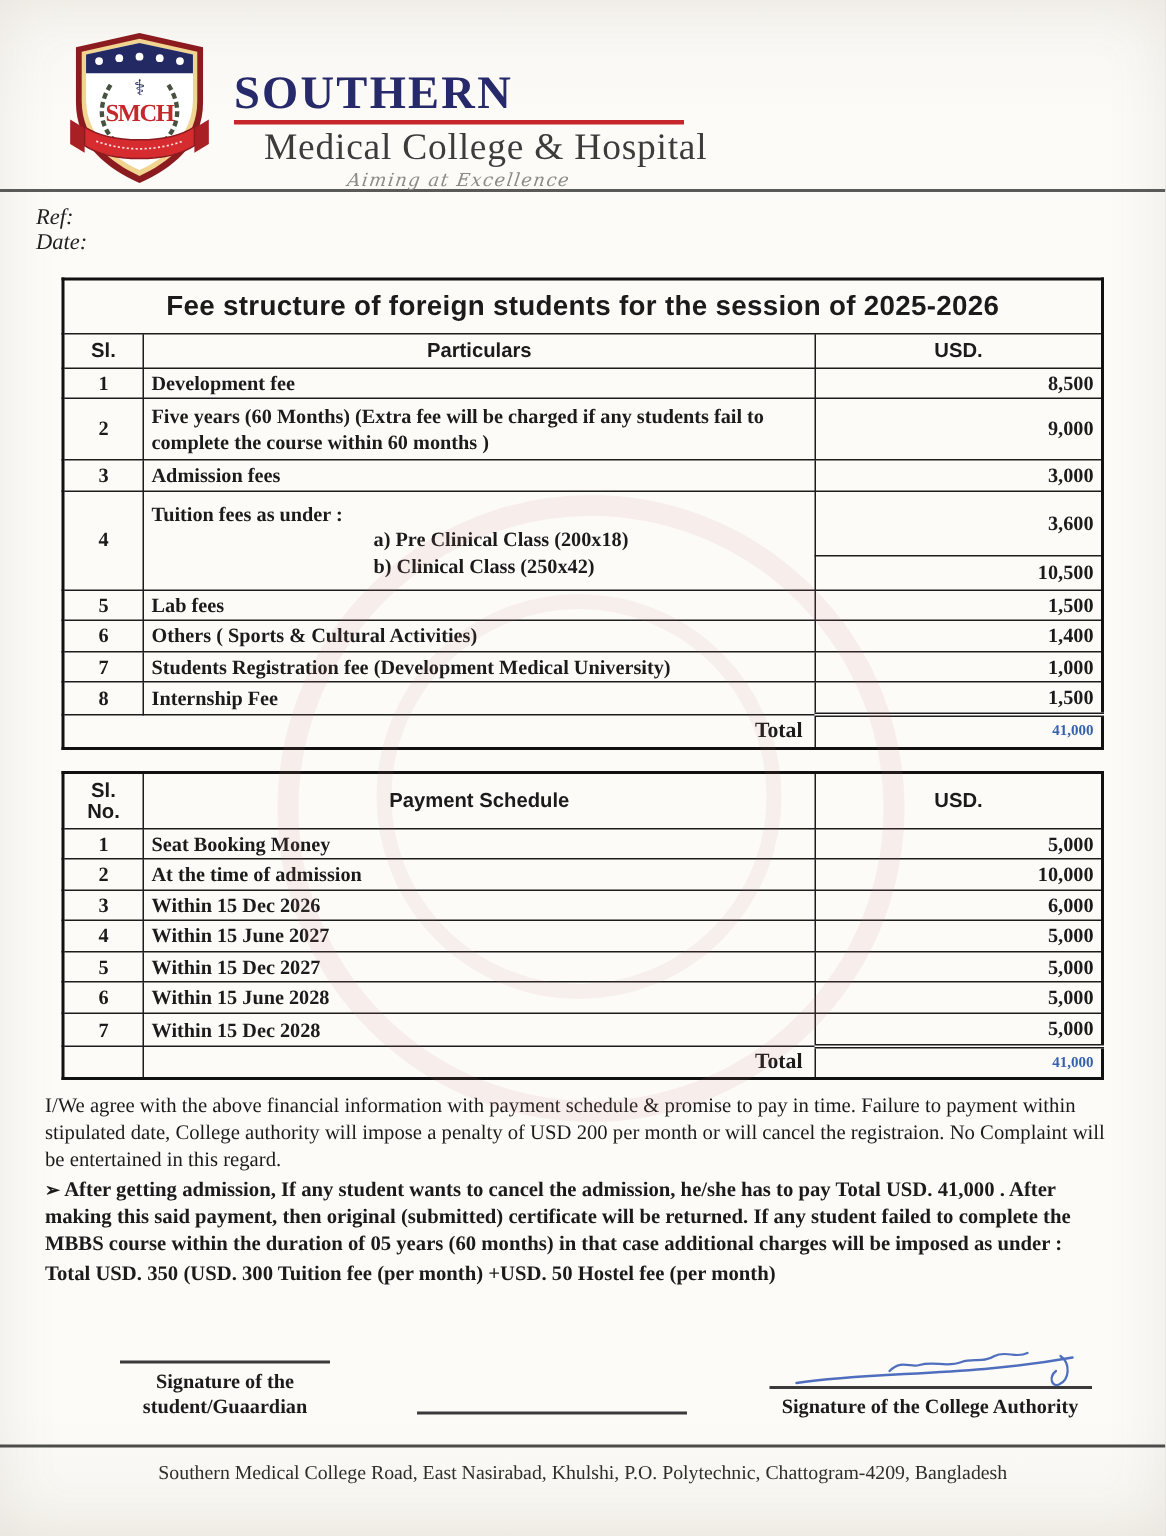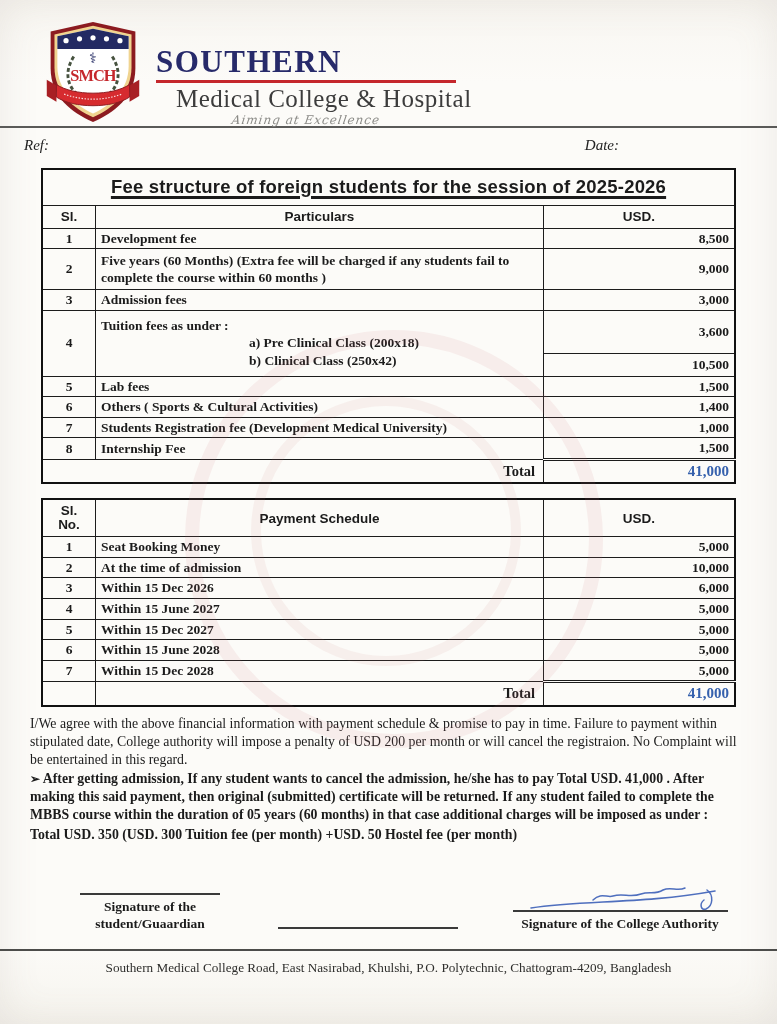--- a/index.html
+++ b/index.html
@@ -21,37 +21,37 @@
   .hdr{display:flex;align-items:flex-start;padding:20px 0 0 44px;height:104px;}
   .logo{width:98px;height:104px;flex:0 0 auto;}
   .hdr-text{margin-left:14px;padding-top:26px;}
   .college-name{font-size:31px;font-weight:bold;color:#272a6a;letter-spacing:1.5px;line-height:1;}
   .red-rule{width:300px;height:3px;background:#c5272c;margin:3px 0 2px 0;}
   .college-sub{font-size:25px;color:#3c3c3c;padding-left:20px;letter-spacing:.5px;}
   .tagline{font-size:12px;font-style:italic;color:#8a8a86;text-align:center;width:300px;
     font-family:"DejaVu Serif", serif;letter-spacing:1px;transform:skewX(-8deg);}
   .hdr-rule{height:2px;background:#5a5a58;margin-top:2px;}
   .refdate{display:flex;justify-content:space-between;padding:9px 158px 0 24px;
-    font-style:italic;font-size:15px;color:#222;}
+    font-style:italic;font-size:15px;color:#222;flex-direction:column;}
   
   table{border-collapse:collapse;width:695px;margin:14px auto 0 auto;
     font-size:13.5px;font-weight:bold;}
   td{border:1.6px solid #1c1c1c;padding:1px 5px;vertical-align:middle;line-height:1.3;}
   table{border:2.5px solid #111;}
   .t-title td{font-family:"Liberation Sans", sans-serif;font-size:18.5px;text-align:center;
     padding:5px 2px 6px 2px;letter-spacing:.2px;}
-  .t-title span{text-decoration:underline;text-decoration-thickness:2.5px;text-underline-offset:3px;}
+  .t-title span{text-decoration-thickness:2.5px;text-underline-offset:3px;}
   .col-sl{width:42px;text-align:center;}
   .col-usd{width:186px;text-align:center;}
   .head-row td{text-align:center;font-family:"Liberation Sans", sans-serif;font-size:13.5px;padding:2px;}
   td.part{text-align:left;}
   td.usd{text-align:right;}
   .sub-line{padding-left:148px;font-weight:bold;}
   .total-label{text-align:right;padding-right:8px;font-size:14.5px;}
-  .total-usd{color:#3661ad;border-top:3px double #1c1c1c;font-size:15px;}
+  .total-usd{color:#3661ad;border-top:3px double #1c1c1c;font-size:10px;}
   .h2 td{height:38px;}
   .usd-a{height:40px;}
   .usd-b{height:20px;}
   .slno div{line-height:1.05;}
   .pay-head td{height:32px;}
   
   .note{margin:7px 30px 0 30px;font-size:13.8px;font-weight:bold;line-height:1.32;text-align:left;}
   .agree{margin:8px 30px 0 30px;font-size:13.8px;line-height:1.3;}
   .agree p{margin:0 0 2px 0;}
   .a-bold{font-weight:bold;}

